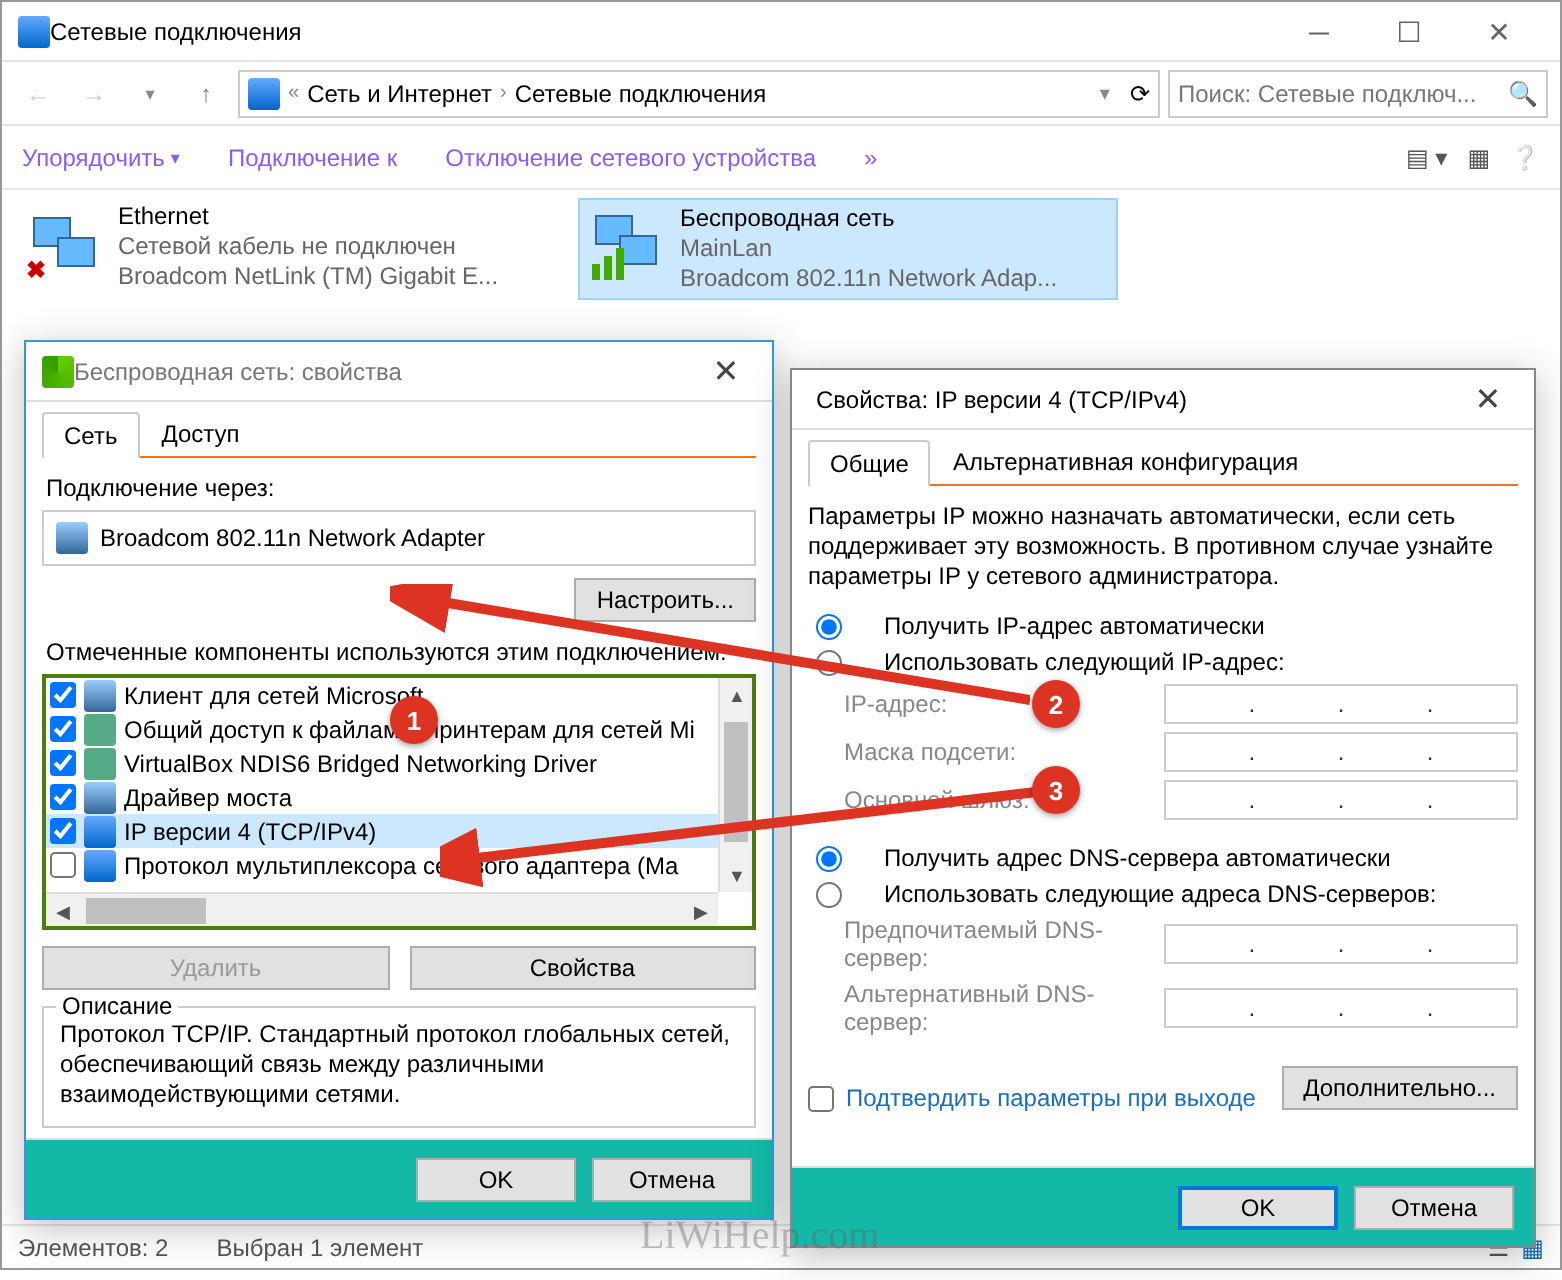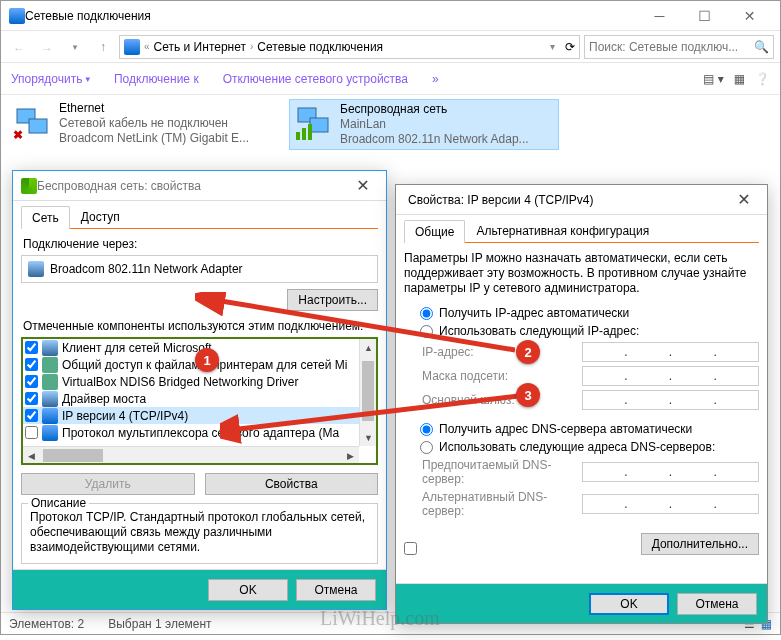--- a/index.html
+++ b/index.html
@@ -65,21 +65,21 @@
 .desc-text { color: #000; line-height: 15px; }
 .dlg-footer { position: absolute; left: 0; right: 0; bottom: 0; height: 40px; background: #14b8a6; border-top: 1px solid #ddd; display: flex; align-items: center; justify-content: flex-end; padding: 15px 10px; gap: 8px; }
 
 
 .dlg2 { position: absolute; left: 395px; top: 184px; width: 373px; height: 440px; background: #fff; border: 1px solid #888; box-shadow: 0 4px 18px rgba(0,0,0,0.25); }
 .dlg2 .dlg-title .txt { color: #000; }
 .form-row { display: flex; align-items: center; margin: 4px 0; }
 .form-row label { width: 160px; color: #888; }
 .ip-input { flex: 1; height: 20px; border: 1px solid #ccc; background: #fff; display: flex; align-items: center; justify-content: space-evenly; color: #666; }
 .ip-input .dot { color: #333; }
-.radio-row { display: flex; align-items: center; gap: 6px; margin: 4px 16px; }
+.radio-row { display: flex; align-items: center; gap: 21px; margin: 4px 4px; }
 .radio-row input { width: 13px; height: 13px; }
 .para { line-height: 15px; margin: 8px 0 10px; }
 .chk-row { display: flex; align-items: center; gap: 6px; margin-top: 10px; }
 .chk-row label { color: #1a6ebd; }
 
 
 .badge { position: absolute; width: 24px; height: 24px; border-radius: 50%; background: #d32; color: #fff; display: flex; align-items: center; justify-content: center; font-weight: bold; font-size: 13px; box-shadow: 0 1px 3px rgba(0,0,0,0.4); z-index: 100; }
 .arrow { position: absolute; z-index: 99; pointer-events: none; }
 .watermark { position: absolute; bottom: 10px; left: 320px; font-family: cursive; font-size: 20px; color: rgba(100,100,100,0.4); z-index: 200; pointer-events: none; }
 
@@ -321,20 +321,21 @@
           <div class="ip-input">
             <span class="dot">.</span>
             <span class="dot">.</span>
             <span class="dot">.</span>
           </div>
         </div>
     </div>
     <div style="display:flex;align-items:center;margin-top:14px">
       <div class="chk-row" style="flex:1">
           <input type="checkbox" style="">
+          <label>Подтвердить параметры при выходе</label>
         </div>
       <button class="win-btn">Дополнительно...</button>
     </div>
   </div>
   <div class="dlg-footer">
     <button class="win-btn default">OK</button>
     <button class="win-btn">Отмена</button>
   </div>
 </div>
 

